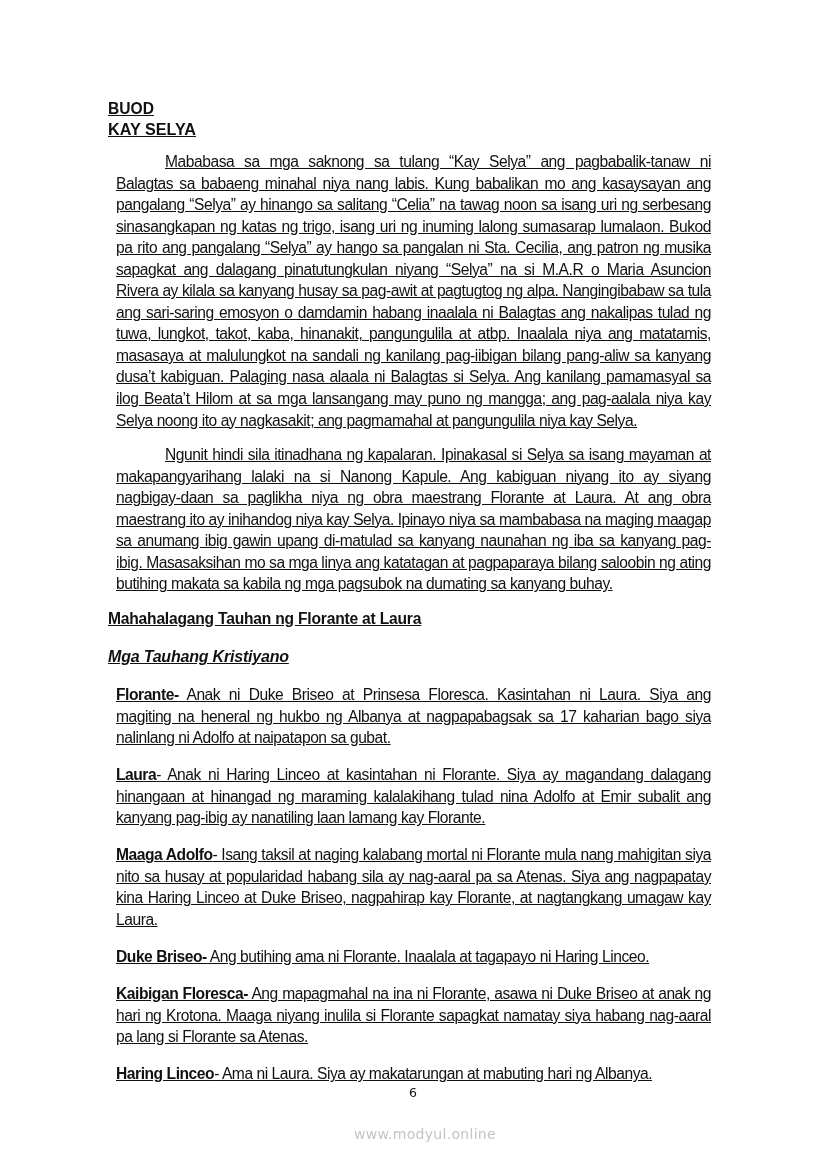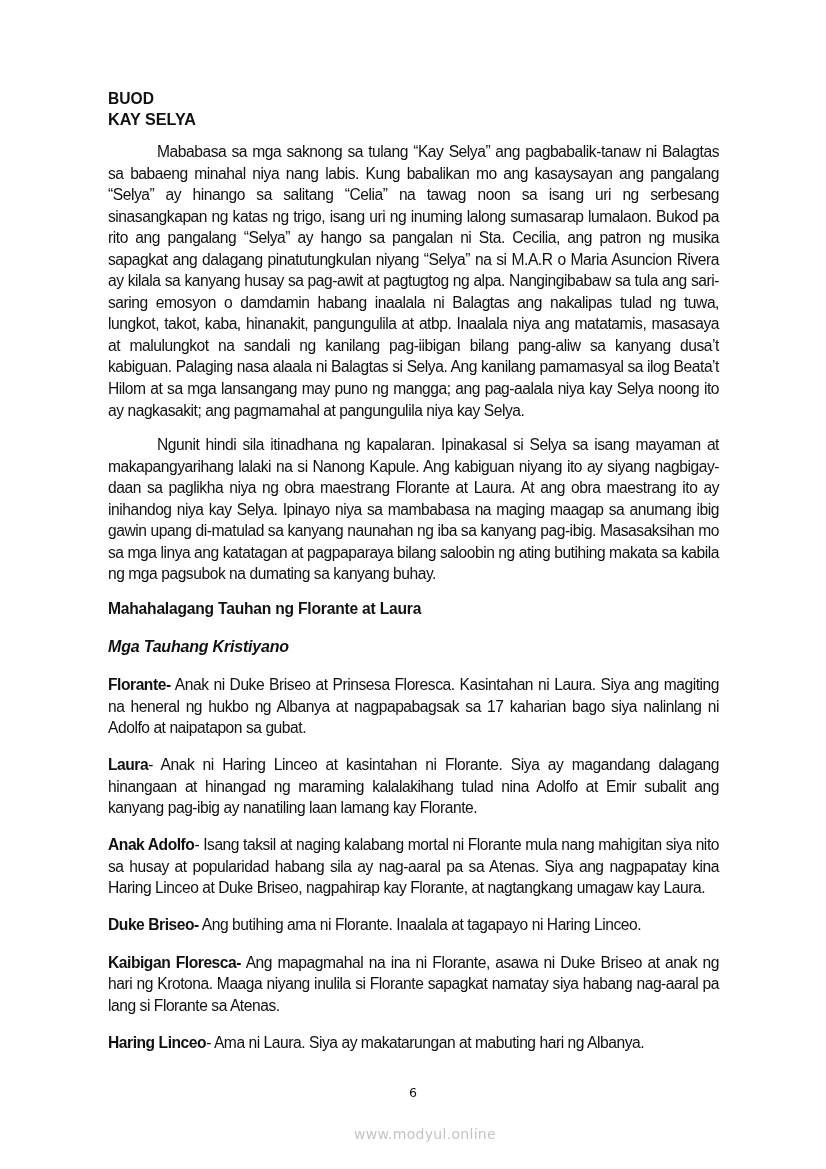--- a/index.html
+++ b/index.html
@@ -1,28 +1,29 @@
 <!DOCTYPE html>
 <html><head>
 <meta charset="utf-8">
 <style>
   html, body { margin: 0; padding: 0; background: #ffffff; }
   body { width: 826px; height: 1169px; position: relative; overflow: hidden; }
   .page {
-    position: absolute; left: 108px; top: 88px; width: 611px;
+    position: absolute; left: 108px; top: 98px; width: 611px;
     font-family: "Liberation Sans", sans-serif;
     color: #111111;
     font-size: 15.6px;
     line-height: 21.55px;
     letter-spacing: -0.45px;
     word-spacing: 0px;
+    text-decoration: underline;
   }
   .label-buod { font-weight: bold; font-size: 15.6px; height: 21px; letter-spacing: 0; }
   .title { font-weight: bold; font-size: 16.2px; letter-spacing: 0; margin: 0 0 12px 0; padding-left: 0; height: 20px; }
-  p { margin: 0; text-align: justify; }
+  p { margin: 8px; text-align: justify; }
   p.para { text-indent: 49px; margin-bottom: 13px; }
   .section-title { font-weight: bold; text-align: left; margin: 8px 0 17px 0; letter-spacing: -0.2px; }
   .subhead { font-weight: bold; font-style: italic; margin: 16px 0 16px 0; font-size: 16px; letter-spacing: -0.2px; }
   .char { margin-bottom: 15.5px; }
   .char b { font-weight: bold; }
   .page-number {
     position: absolute; left: 0; width: 826px; top: 1085px; text-align: center;
     font-family: "DejaVu Sans", sans-serif; font-size: 12.5px; color: #111111;
   }
   .watermark {
@@ -38,20 +39,20 @@
   <div class="title">KAY SELYA</div>
 
   <p class="para">Mababasa sa mga saknong sa tulang “Kay Selya” ang pagbabalik-tanaw ni Balagtas sa babaeng minahal niya nang labis. Kung babalikan mo ang kasaysayan ang pangalang “Selya” ay hinango sa salitang “Celia” na tawag noon sa isang uri ng serbesang sinasangkapan ng katas ng trigo, isang uri ng inuming lalong sumasarap lumalaon. Bukod pa rito ang pangalang “Selya” ay hango sa pangalan ni Sta. Cecilia, ang patron ng musika sapagkat ang dalagang pinatutungkulan niyang “Selya” na si M.A.R o Maria Asuncion Rivera ay kilala sa kanyang husay sa pag-awit at pagtugtog ng alpa. Nangingibabaw sa tula ang sari-saring emosyon o damdamin habang inaalala ni Balagtas ang nakalipas tulad ng tuwa, lungkot, takot, kaba, hinanakit, pangungulila at atbp. Inaalala niya ang matatamis, masasaya at malulungkot na sandali ng kanilang pag-iibigan bilang pang-aliw sa kanyang dusa’t kabiguan. Palaging nasa alaala ni Balagtas si Selya. Ang kanilang pamamasyal sa ilog Beata’t Hilom at sa mga lansangang may puno ng mangga; ang pag-aalala niya kay Selya noong ito ay nagkasakit; ang pagmamahal at pangungulila niya kay Selya.</p>
   <p class="para">Ngunit hindi sila itinadhana ng kapalaran. Ipinakasal si Selya sa isang mayaman at makapangyarihang lalaki na si Nanong Kapule.  Ang kabiguan niyang ito ay siyang nagbigay-daan sa paglikha niya ng obra maestrang Florante at Laura. At ang obra maestrang ito ay inihandog niya kay Selya. Ipinayo niya sa mambabasa na maging maagap sa anumang ibig gawin upang di-matulad sa kanyang naunahan ng iba sa kanyang pag-ibig.  Masasaksihan mo sa mga linya ang katatagan at pagpaparaya bilang saloobin ng ating butihing makata sa kabila ng mga pagsubok na dumating sa kanyang buhay.</p>
 
   <div class="section-title">Mahahalagang Tauhan ng Florante at Laura</div>
   <div class="subhead">Mga Tauhang Kristiyano</div>
 
   <p class="char"><b>Florante-</b><span> Anak ni Duke Briseo at Prinsesa Floresca. Kasintahan ni Laura. Siya ang magiting na heneral ng hukbo ng Albanya at nagpapabagsak sa 17  kaharian bago siya nalinlang ni Adolfo at naipatapon sa gubat.</span></p>
   <p class="char"><b>Laura</b><span>- Anak ni Haring Linceo at kasintahan ni Florante. Siya ay magandang dalagang hinangaan at hinangad ng maraming kalalakihang tulad nina Adolfo at Emir subalit ang kanyang pag-ibig ay nanatiling laan lamang kay Florante.</span></p>
-  <p class="char"><b>Anak Adolfo</b><span>- Isang taksil at naging kalabang mortal ni Florante mula nang mahigitan siya nito sa husay at popularidad habang sila ay nag-aaral pa sa Atenas. Siya ang nagpapatay kina Haring Linceo at Duke Briseo, nagpahirap kay Florante, at nagtangkang umagaw kay Laura.</span></p>
+  <p class="char"><b>Maaga Adolfo</b><span>- Isang taksil at naging kalabang mortal ni Florante mula nang mahigitan siya nito sa husay at popularidad habang sila ay nag-aaral pa sa Atenas. Siya ang nagpapatay kina Haring Linceo at Duke Briseo, nagpahirap kay Florante, at nagtangkang umagaw kay Laura.</span></p>
   <p class="char"><b>Duke Briseo-</b><span> Ang butihing ama ni Florante. Inaalala at tagapayo ni Haring Linceo.</span></p>
   <p class="char"><b>Kaibigan Floresca-</b><span> Ang mapagmahal na ina ni Florante, asawa ni Duke Briseo at anak ng hari ng Krotona. Maaga niyang inulila si Florante sapagkat namatay siya habang nag-aaral pa lang si Florante sa Atenas.</span></p>
   <p class="char"><b>Haring Linceo</b><span>- Ama ni Laura. Siya ay makatarungan at mabuting hari ng Albanya.</span></p>
 </div>
 
 <div class="page-number">6</div>
 <div class="watermark">www.modyul.online</div>
 
 </body></html>

